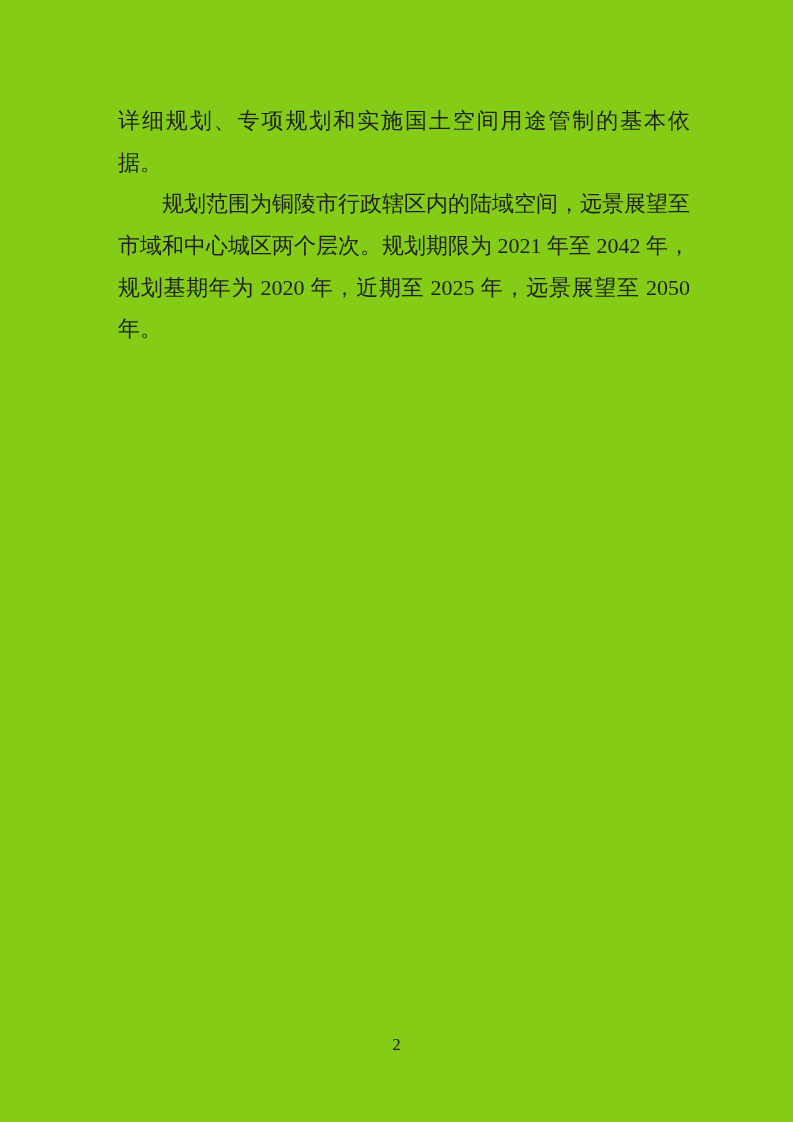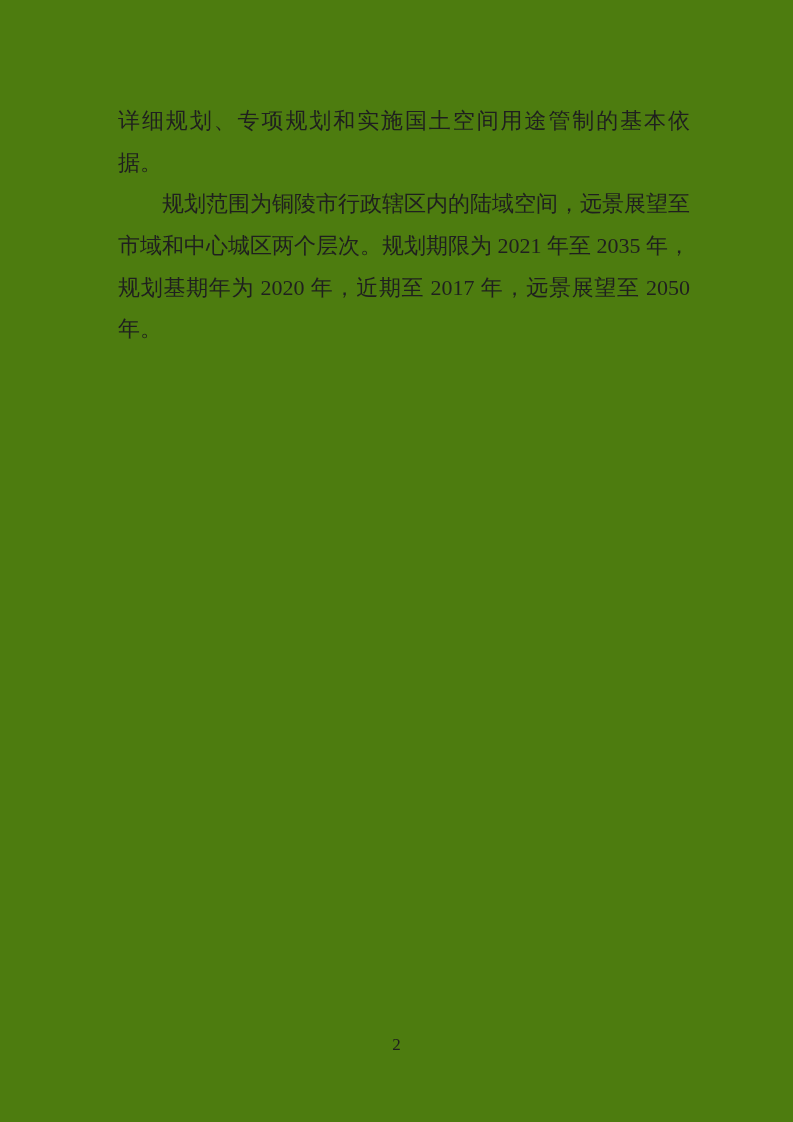--- a/index.html
+++ b/index.html
@@ -1,21 +1,21 @@
 <!DOCTYPE html>
 <html><head>
 <meta charset="utf-8">
 <style>
   * { margin: 0; padding: 0; box-sizing: border-box; }
   html, body { background: #ffffff; }
   .page {
     position: relative;
     width: 793px;
     height: 1122px;
-    background: #4d7c0f;
+    background: #84cc16;
     overflow: hidden;
     font-family: "Liberation Serif", "DejaVu Serif", serif;
     color: #1f1f1f;
   }
   .content {
     position: absolute;
     left: 118px;
     top: 100px;
     width: 572px;
   }
@@ -52,21 +52,21 @@
 <body>
 
 <div class="page">
   <main class="content">
     <div class="paragraph">
         <div class="line just">详细规划、专项规划和实施国土空间用途管制的基本依</div>
         <div class="line">据。</div>
       </div>
     <div class="paragraph">
         <div class="line just indent">规划范围为铜陵市行政辖区内的陆域空间，远景展望至</div>
-        <div class="line just">市域和中心城区两个层次。规划期限为 2021 年至 2035 年，</div>
-        <div class="line just">规划基期年为 2020 年，近期至 2017 年，远景展望至 2050</div>
+        <div class="line just">市域和中心城区两个层次。规划期限为 2021 年至 2042 年，</div>
+        <div class="line just">规划基期年为 2020 年，近期至 2025 年，远景展望至 2050</div>
         <div class="line">年。</div>
       </div>
   </main>
   <footer class="page-footer">
     <span class="page-number">2</span>
   </footer>
 </div>
 
 </body></html>

